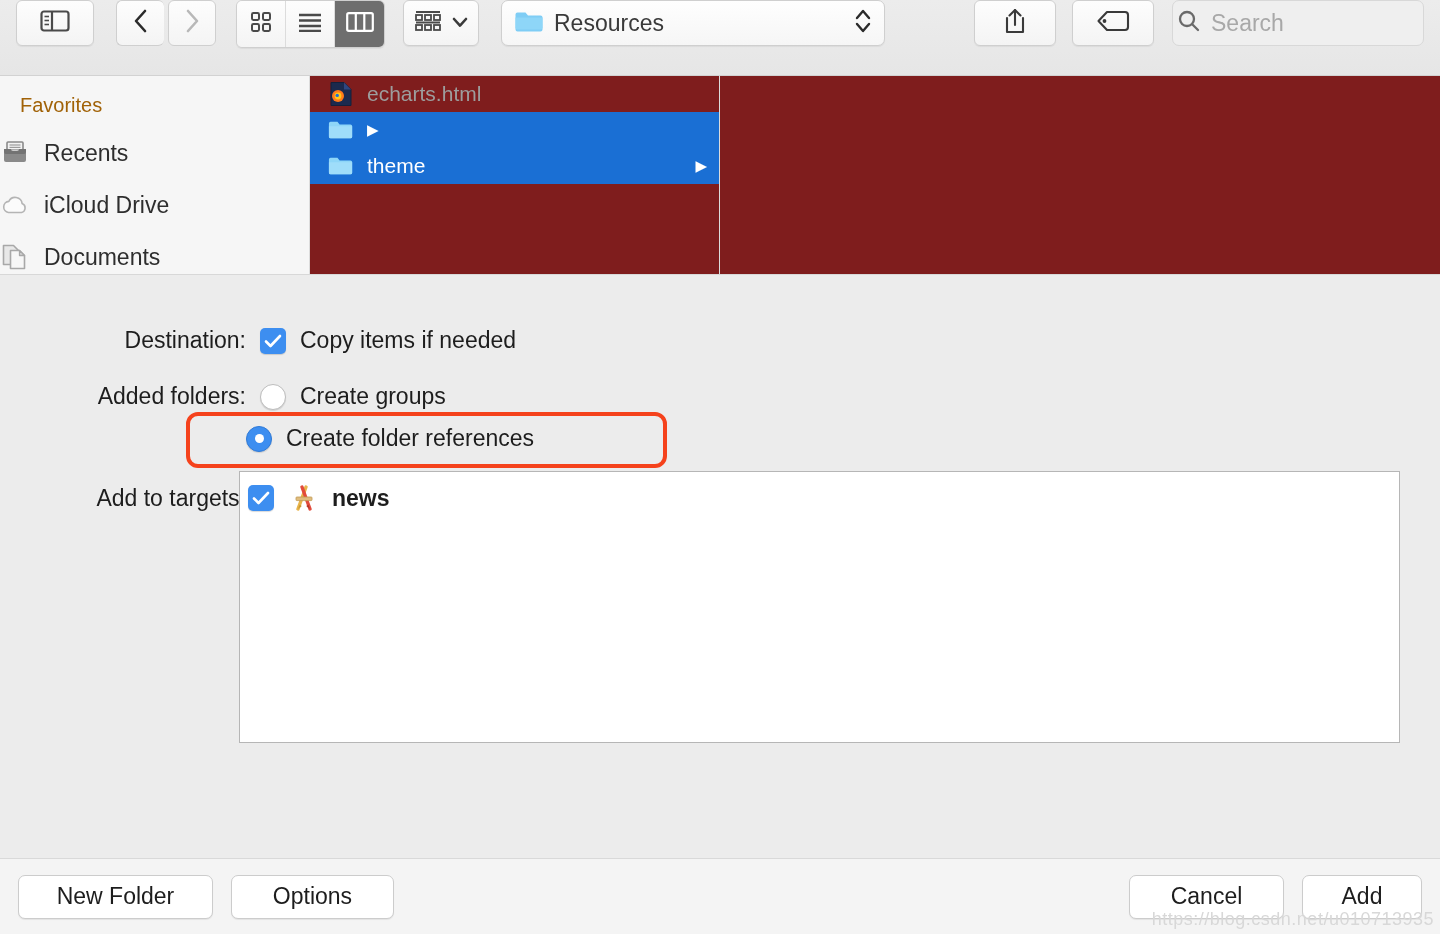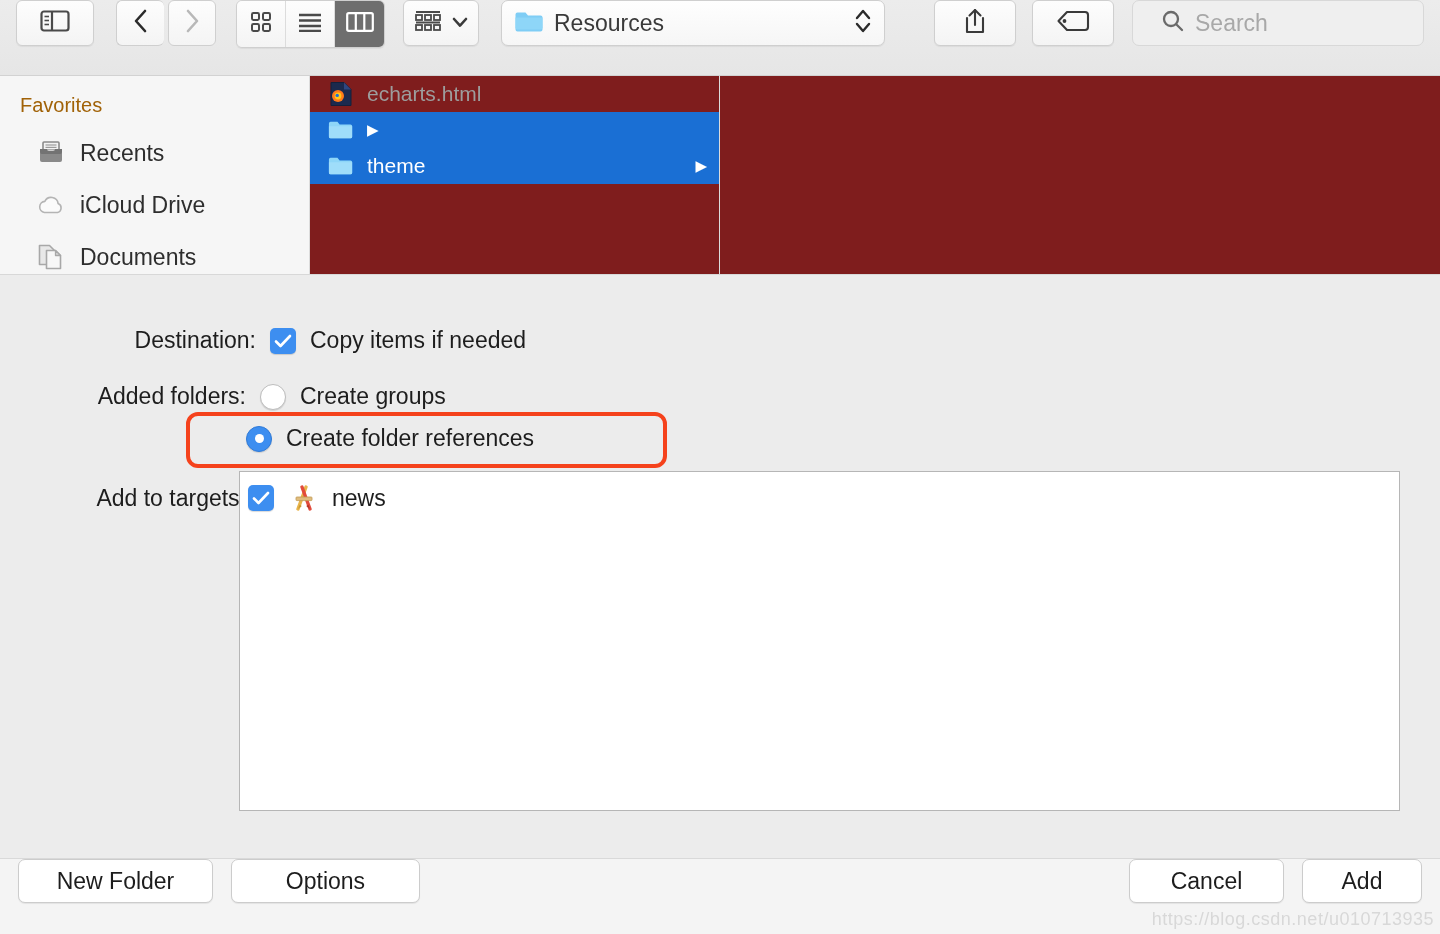--- a/index.html
+++ b/index.html
@@ -103,28 +103,28 @@
   .path-label {
     font-size: 23px;
     color: #3a3a3a;
     margin-left: 10px;
     flex: 1;
   }
   .tb-right { margin-left: auto; display: flex; align-items: center; }
   .tb-share { width: 82px; margin-right: 16px; }
   .tb-tag { width: 82px; margin-right: 18px; }
   .search-box {
-    width: 292px;
+    width: 252px;
     height: 46px;
     background: #efefef;
     border: 1px solid #d8d8d8;
     border-radius: 7px;
     display: flex;
     align-items: center;
-    padding: 0 28px;
+    padding: 0 4px;
     box-sizing: border-box;
   }
   .search-text {
     font-size: 23px;
     color: #a8a8a8;
     margin-left: 10px;
   }
 
   
   .browser {
@@ -147,21 +147,20 @@
     font-size: 20px;
     color: #a16207;
     padding-left: 20px;
     margin-bottom: 10px;
     font-weight: normal;
   }
   .side-item {
     display: flex;
     align-items: center;
     height: 52px;
-    padding-left: 36px;
   }
   .side-ico {
     width: 30px;
     height: 30px;
     margin-right: 14px;
     display: flex;
     align-items: center;
     justify-content: center;
     flex: 0 0 30px;
   }
@@ -263,42 +262,42 @@
   }
   .target-name { font-size: 23px; color: #1d1d1d; }
 
   
   .bottom {
     height: 76px;
     flex: 0 0 76px;
     background: #f4f4f4;
     border-top: 1px solid #d9d9d9;
     display: flex;
-    align-items: flex-start;
+    align-items: center;
     padding: 0 18px;
     box-sizing: border-box;
     position: relative;
   }
   .btn {
     background: #ffffff;
     border: 1px solid #cccccc;
     border-radius: 7px;
     height: 44px;
     font-size: 23px;
     color: #1d1d1d;
     font-family: "Liberation Sans", sans-serif;
     display: flex;
     align-items: center;
     justify-content: center;
     box-shadow: 0 1px 1px rgba(0,0,0,0.07);
     padding: 0 18px;
     box-sizing: border-box;
   }
   .btn-newfolder { width: 195px; margin-right: 18px; }
-  .btn-options { width: 189px; }
+  .btn-options { width: 163px; }
   .btn-cancel { width: 155px; margin-right: 18px; }
   .btn-add { width: 120px; }
   .bottom-right { margin-left: auto; display: flex; }
 
   .watermark {
     position: absolute;
     right: 6px;
     bottom: 4px;
     font-size: 18px;
     color: #d8d8d8;
@@ -514,21 +513,21 @@
         <span class="file-name">theme</span>
         <span class="disclose">▶</span>
       </div>
     </div>
 
     <div class="col empty"></div>
   </div>
 
   <div class="options">
 
-    <div class="opt-row" style="left:98px; top:52px; width:620px;">
+    <div class="opt-row" style="left:88px; top:52px; width:620px;">
       <span class="opt-label" style="width:158px;">Destination:</span>
       <span class="cbx" style="margin-left:14px;">
         <svg width="18" height="14" viewBox="0 0 18 14">
           <polyline points="2,7.5 6.5,12 16,2" fill="none" stroke="#ffffff" stroke-width="2.6" stroke-linecap="round" stroke-linejoin="round"></polyline>
         </svg>
       </span>
       <span class="opt-text">Copy items if needed</span>
     </div>
 
     <div class="opt-row" style="left:53px; top:108px; width:640px;">
@@ -543,21 +542,21 @@
         </span>
       <span class="opt-text">Create folder references</span>
     </div>
 
     <div class="redbox" style="left:186px; top:137px; width:473px; height:48px;"></div>
 
     <div class="opt-row" style="left:53px; top:210px;">
       <span class="opt-label" style="width:193px;">Add to targets:</span>
     </div>
 
-    <div class="targets-box" style="left:239px; top:196px; width:1161px; height:340px;">
+    <div class="targets-box" style="left:239px; top:196px; width:1161px; height:272px;font-weight:bold;">
       <div class="target-row">
         <span class="cbx">
           <svg width="18" height="14" viewBox="0 0 18 14">
             <polyline points="2,7.5 6.5,12 16,2" fill="none" stroke="#ffffff" stroke-width="2.6" stroke-linecap="round" stroke-linejoin="round"></polyline>
           </svg>
         </span>
         <span class="target-ico">
           <svg width="32" height="32" viewBox="0 0 32 32">
             <path d="M10 27 L18 5" stroke="#e8b44a" stroke-width="3.4" stroke-linecap="round"></path>
             <path d="M10 27 l1.6 -4.2 l2.2 1.1 z" fill="#c9972f"></path>

